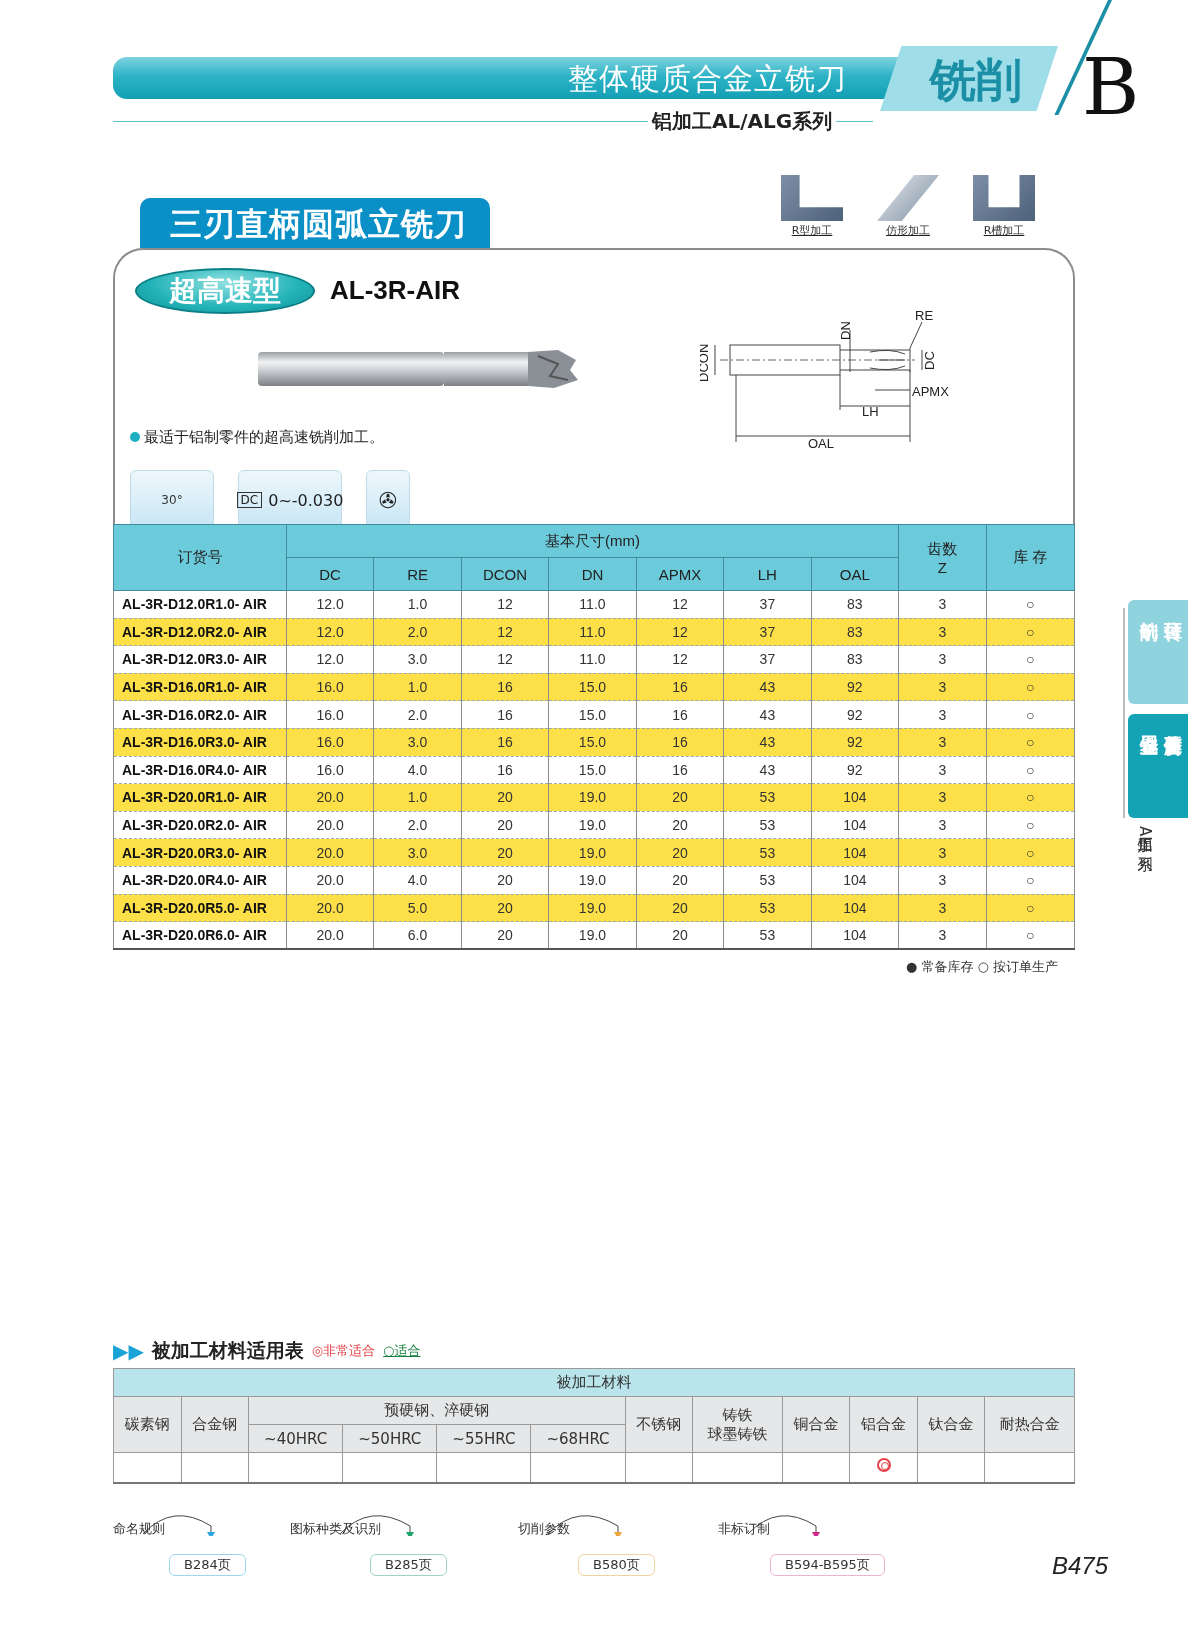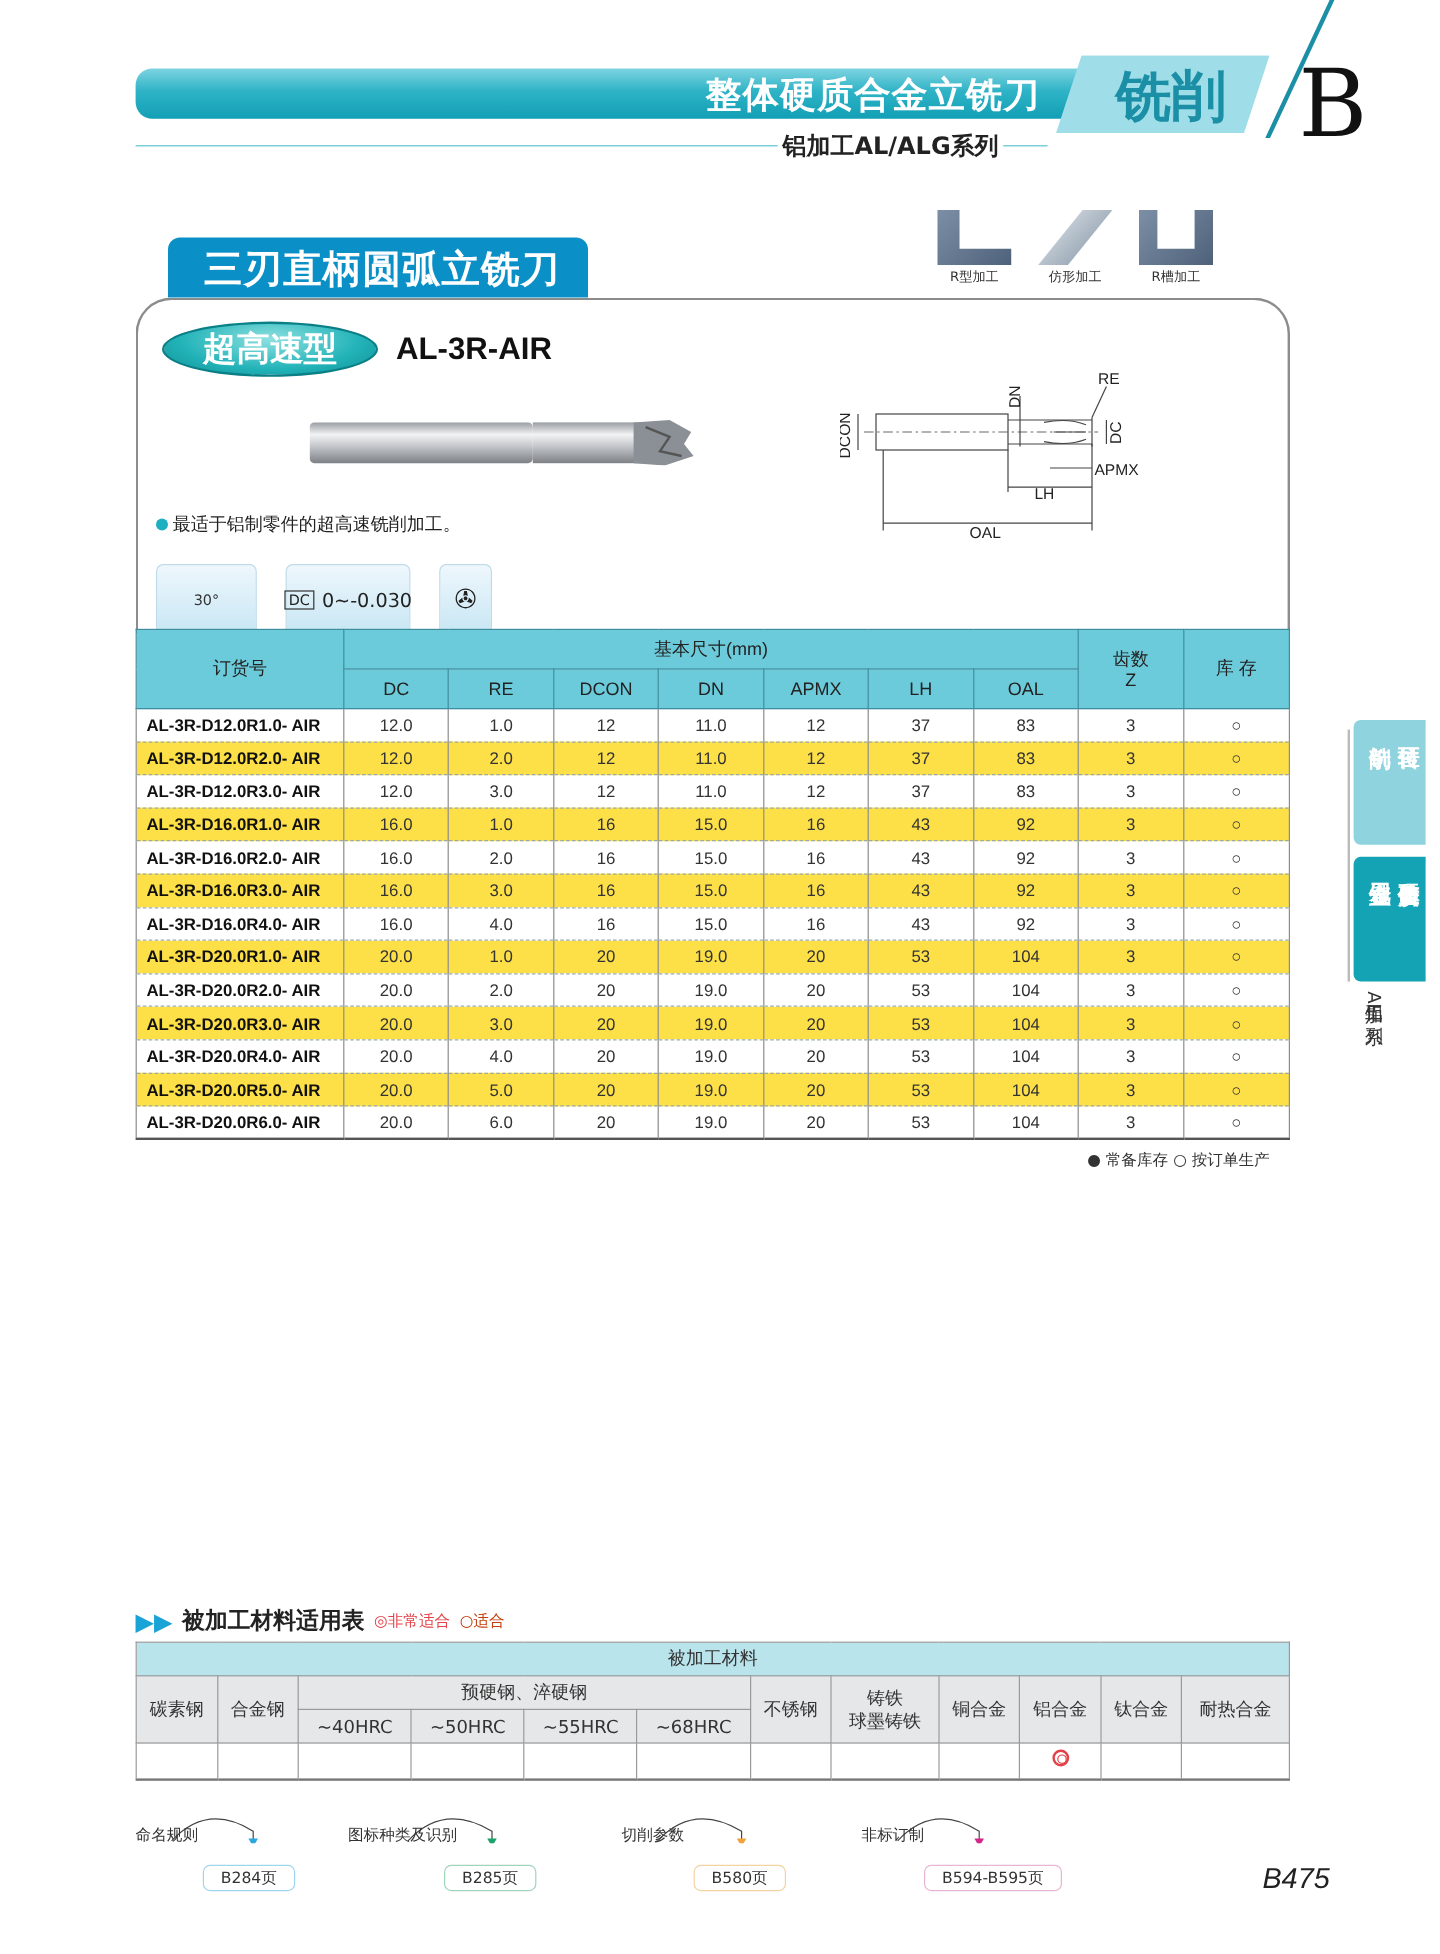--- a/index.html
+++ b/index.html
@@ -1,34 +1,34 @@
 <!DOCTYPE html>
 <html><head>
 <meta charset="utf-8">
 <style>
   * { box-sizing: border-box; margin: 0; padding: 0; }
   body { width: 1200px; height: 1628px; background: #fff; font-family: "DejaVu Sans", "Liberation Sans", sans-serif; color: #222; position: relative; overflow: hidden; }
 
   
   .banner { position: absolute; left: 113px; top: 57px; width: 790px; height: 42px; border-radius: 14px 0 0 14px;
     background: linear-gradient(180deg, #7fd3e0 0%, #2eb3c6 45%, #129fb5 100%); }
-  .banner-title { position: absolute; right: 36px; top: 2px; font-size: 30px; font-weight: bold; color: #fff; letter-spacing: 1px; }
+  .banner-title { position: absolute; right: 56px; top: 2px; font-size: 30px; font-weight: normal; color: #fff; letter-spacing: 1px; }
   .banner-line { position: absolute; left: 113px; top: 121px; width: 760px; height: 1px; background: #5cc3d2; }
   .banner-sub { position: absolute; left: 648px; top: 108px; font-size: 20px; font-weight: bold; color: #222; background: #fff; padding: 0 4px; }
   .banner-tab { position: absolute; left: 880px; top: 46px; width: 178px; height: 65px; background: #9fdde8;
     clip-path: polygon(12% 0, 100% 0, 88% 100%, 0 100%); }
   .banner-tab-text { position: absolute; left: 930px; top: 50px; font-size: 46px; color: #1a8fa5; font-weight: bold; }
   .slash { position: absolute; left: 1050px; top: 0; width: 4px; height: 115px; background: #1a8fa5; transform: skewX(-25deg); transform-origin: top; left: 1108px; }
   .letter-b { position: absolute; left: 1082px; top: 42px; font-family: "DejaVu Serif", serif; font-size: 78px; color: #111; }
 
   
   .prod-tab { position: absolute; left: 140px; top: 198px; width: 350px; height: 50px; background: #0a8fc6; border-radius: 10px 10px 0 0; }
   .prod-tab span { position: absolute; left: 30px; top: 5px; font-size: 32px; color: #fff; font-weight: bold; letter-spacing: 1px; }
 
-  .app-icons { position: absolute; left: 778px; top: 175px; display: flex; gap: 16px; }
+  .app-icons { position: absolute; left: 778px; top: 175px; display: flex; gap: 28px; text-decoration: underline; }
   .app-icon { width: 68px; text-align: center; }
   .app-shape { width: 62px; height: 46px; margin: 0 auto; background: linear-gradient(135deg, #7c8fa6, #4e617a); position: relative; }
   .app-shape.r { clip-path: polygon(0 0, 30% 0, 30% 70%, 100% 70%, 100% 100%, 0 100%); }
   .app-shape.f { clip-path: polygon(60% 0, 100% 0, 40% 100%, 0 100%); background: linear-gradient(135deg, #e8ecf0, #7a8c9f); }
   .app-shape.u { clip-path: polygon(0 0, 25% 0, 25% 70%, 75% 70%, 75% 0, 100% 0, 100% 100%, 0 100%); }
   .app-label { font-size: 11px; color: #333; margin-top: 2px; }
 
   
   .frame { position: absolute; left: 113px; top: 248px; width: 962px; height: 280px; border: 2px solid #8c8c8c; border-bottom: none; border-radius: 30px 30px 0 0; }
   .pill { position: absolute; left: 135px; top: 268px; width: 180px; height: 46px; border-radius: 50%;
@@ -62,21 +62,21 @@
   .side-tab2 { position: absolute; left: 1128px; top: 714px; width: 60px; height: 104px; background: #14a3b5; border-radius: 6px 0 0 6px; }
   .vtext { writing-mode: vertical-rl; color: #fff; font-weight: bold; font-size: 18px; line-height: 22px; position:absolute; top: 8px; }
   .side-tab1 .c1 { right: 4px; } .side-tab1 .c2 { right: 28px; }
   .side-tab2 .c1 { right: 4px; } .side-tab2 .c2 { right: 28px; }
   .side-sub { position: absolute; left: 1135px; top: 826px; writing-mode: vertical-rl; font-size: 15px; color: #333; }
 
   
   .mat-title { position: absolute; left: 113px; top: 1338px; font-size: 19px; font-weight: bold; color: #222; display:flex; align-items:center; gap: 8px; }
   .mat-title .arrow { color: #1aa3d6; font-size: 20px; }
   .mat-title .sub { font-size: 13px; font-weight: normal; color: #444; text-align: center; }
-  .mat-title .red { color: #e3424a; } .mat-title .cyan { color: #c2410c; }
+  .mat-title .red { color: #e3424a; } .mat-title .cyan { color: #15803d; text-decoration: underline; }
   table.mat { position: absolute; left: 113px; top: 1368px; width: 962px; border-collapse: collapse; font-size: 15px; }
   table.mat th { background: #e6e7e8; font-weight: normal; border: 1px solid #9a9a9a; color:#333; height: 28px; }
   table.mat th.top { background: #b9e4ec; }
   table.mat td { height: 30px; border-left: 1px solid #9a9a9a; border-right: 1px solid #9a9a9a; border-bottom: 2px solid #777; text-align:center; }
   .dbl-circle { display:inline-block; width: 14px; height: 14px; border: 2px solid #e3424a; border-radius: 50%; position: relative; }
   .dbl-circle::after { content:""; position:absolute; left:2px; top:2px; width:6px; height:6px; border:1px solid #e3424a; border-radius:50%; }
 
   
   .ref { position: absolute; font-size: 13px; color: #333; }
   .ref .lbl { position: absolute; left: 0; top: 0; white-space: nowrap; }

